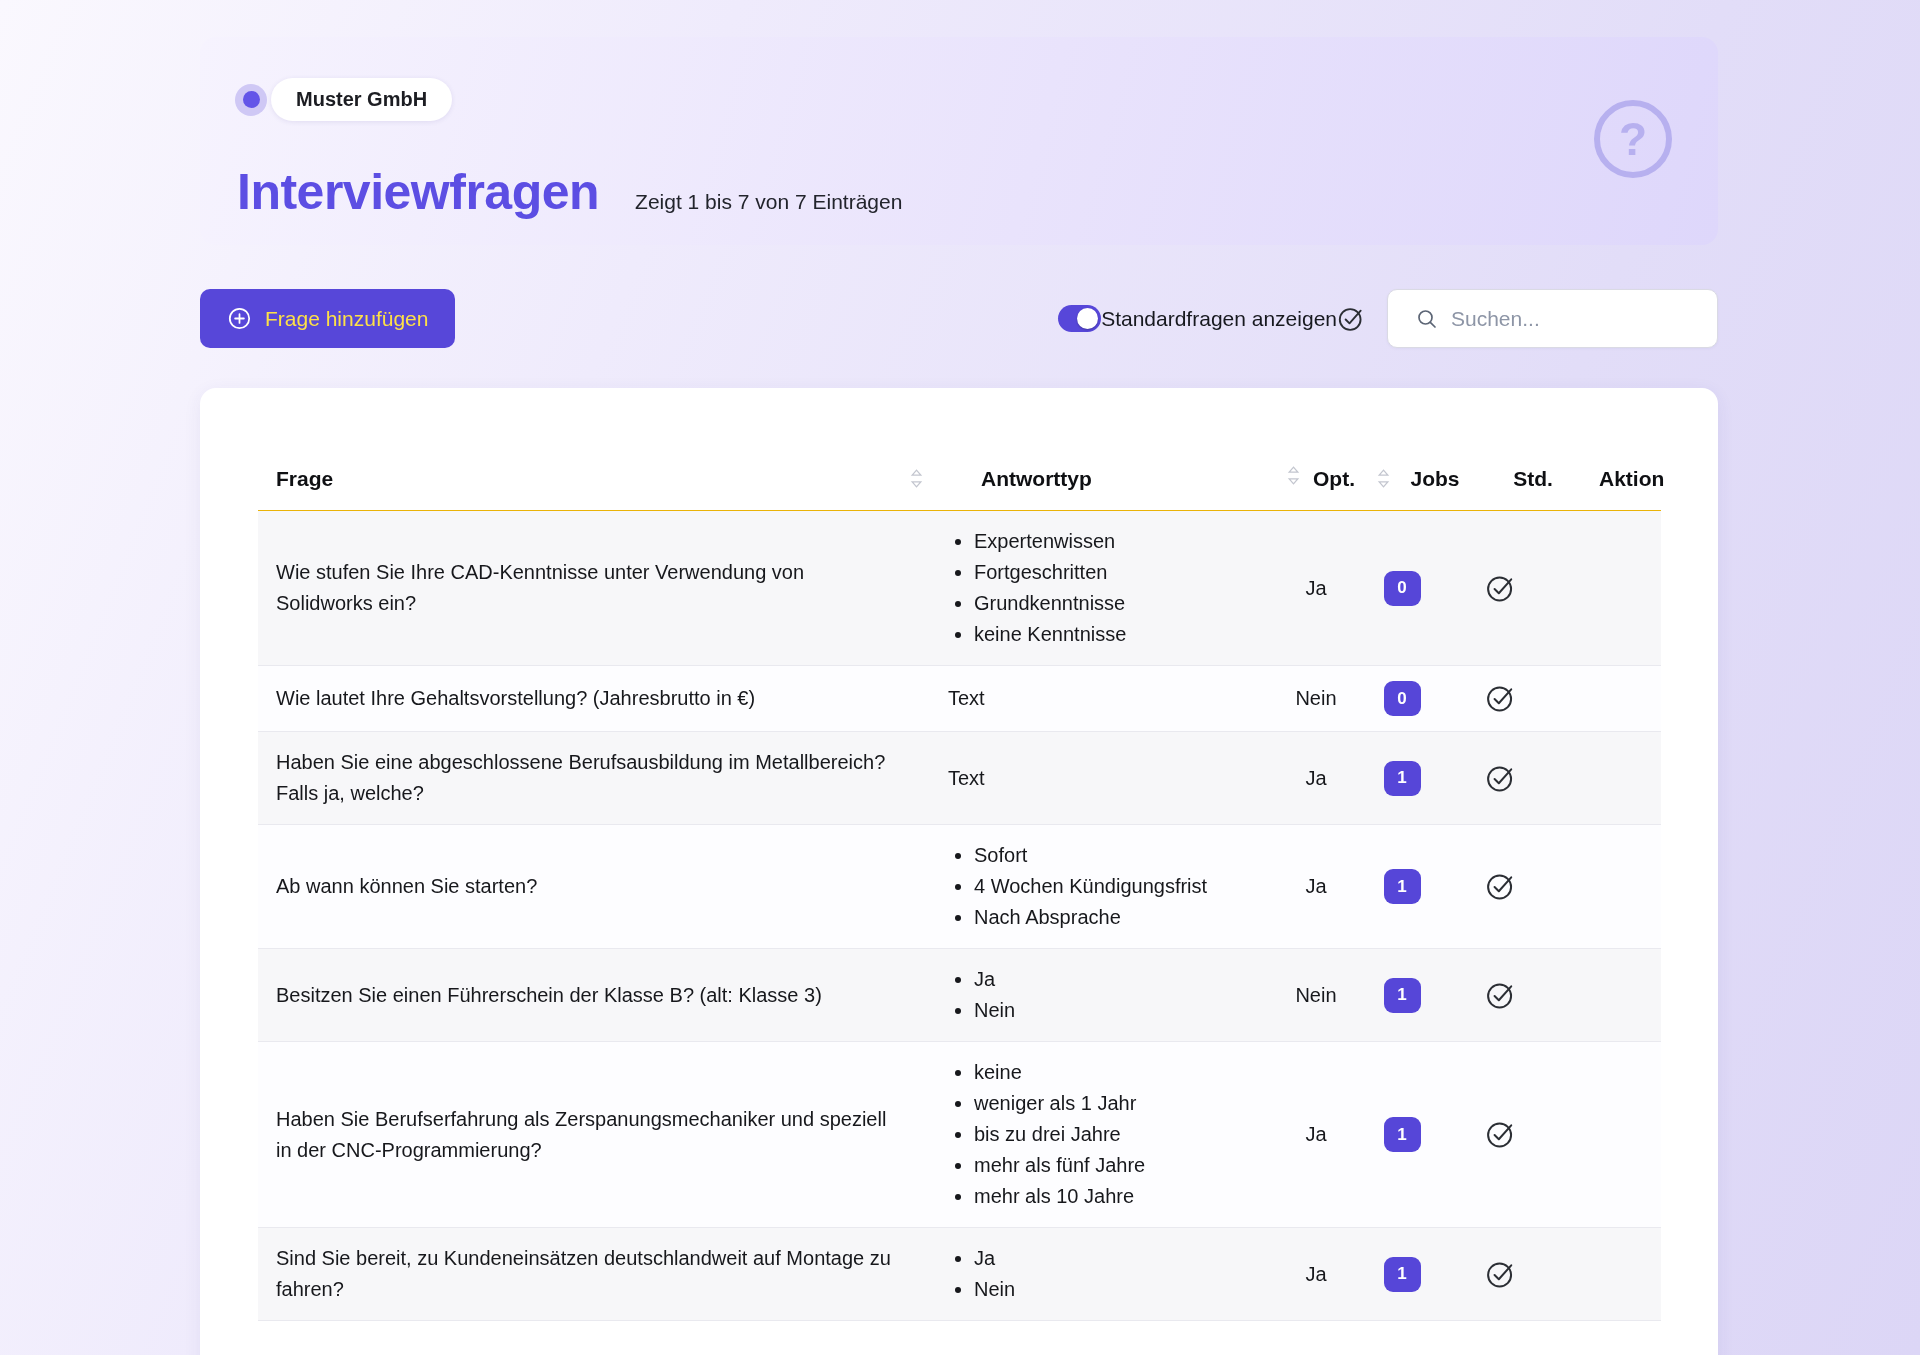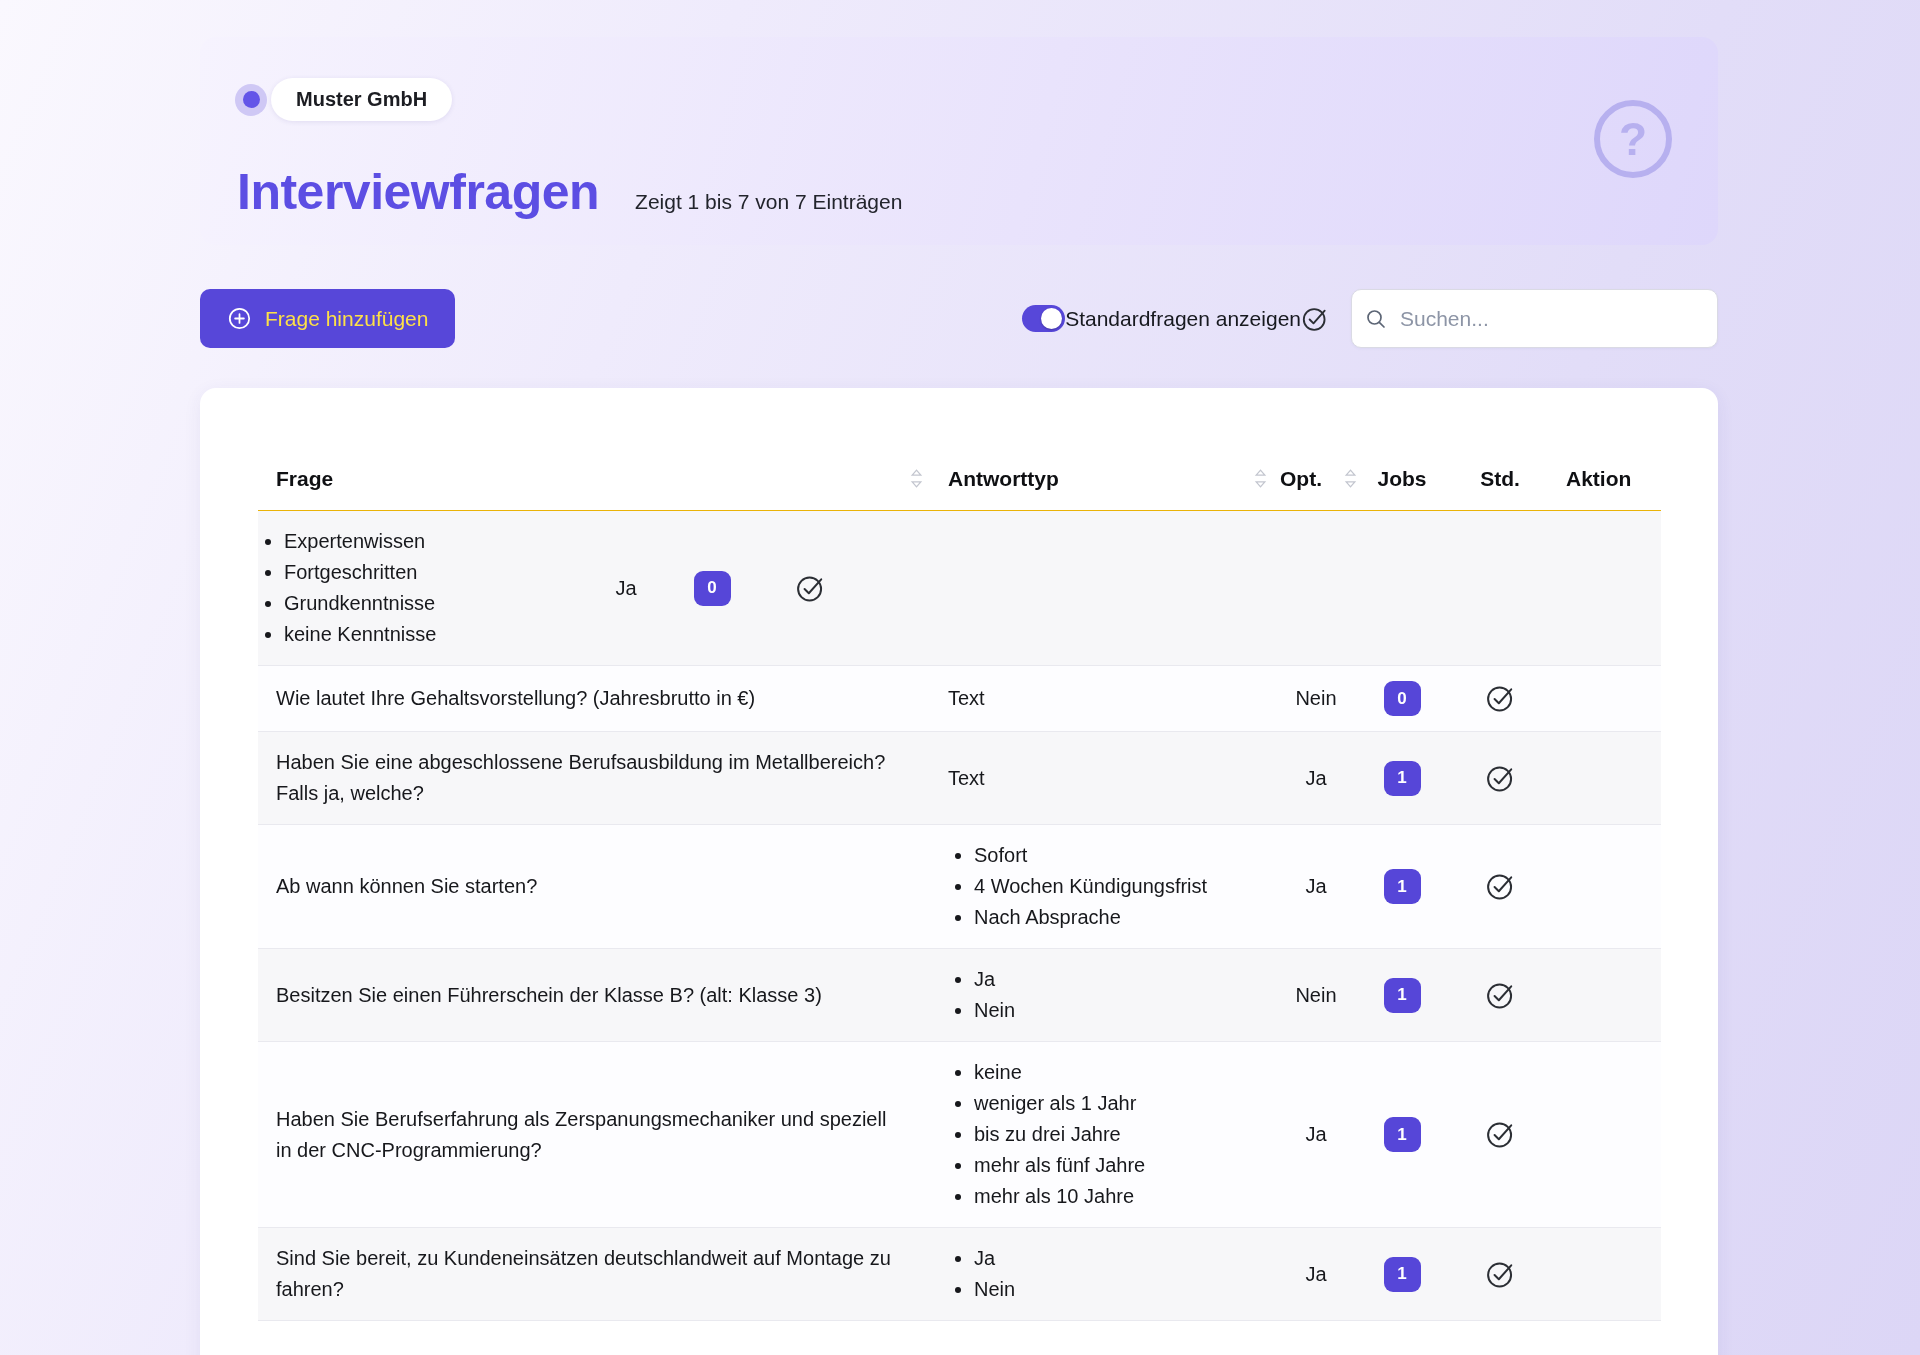--- a/index.html
+++ b/index.html
@@ -90,26 +90,26 @@
     flex: 0 0 auto;
   }
   .toggle .knob {
     position: absolute; top: 3px; right: 3px;
     width: 21px; height: 21px; border-radius: 50%;
     background: #ffffff;
     box-shadow: 0 1px 2px rgba(0,0,0,0.25);
   }
   .toggle-label { font-size: 21px; color: #17191f; }
   .search-box {
-    width: 367px; height: 59px;
+    width: 331px; height: 59px;
     background: #ffffff;
     border: 1px solid #dadae4;
     border-radius: 10px;
     display: flex; align-items: center;
-    padding: 0 12px; gap: 12px;
+    padding: 0 27px; gap: 12px;
     box-shadow: 0 1px 3px rgba(60,50,140,0.05);
   }
   .search-box input {
     flex: 1; border: none; outline: none;
     font-family: "Liberation Sans", sans-serif;
     font-size: 21px; color: #2a2d35;
     background: transparent;
   }
   .search-box input::placeholder { color: #8d95a6; }
 
@@ -139,21 +139,21 @@
   .trow:nth-child(even) { background: #fdfdff; }
 
   .c-frage  { flex: 0 0 690px; padding-left: 18px; padding-right: 42px; line-height: 31px; }
   .c-antwort{ flex: 0 0 332px; padding-right: 10px; line-height: 31px; }
   .c-opt    { flex: 0 0 72px;  display: flex; justify-content: center; }
   .c-jobs   { flex: 0 0 100px; display: flex; justify-content: center; }
   .c-std    { flex: 0 0 96px;  display: flex; justify-content: center; }
   .c-aktion { flex: 1; padding-left: 18px; }
 
   .h-frage  { display: flex; justify-content: space-between; align-items: center; padding-right: 24px; }
-  .h-antwort{ display: flex; justify-content: space-between; align-items: center; padding-right: 12px; }
+  .h-antwort{ display: flex; justify-content: space-between; padding-right: 12px; margin-left: 33px; }
   .h-opt    { display: flex; justify-content: space-between; align-items: center; }
   .h-opt .sort-icon { margin-right: -6px; }
 
   .c-antwort ul { margin: 0; padding-left: 26px; }
   .c-antwort li { line-height: 31px; }
 
   .badge {
     min-width: 37px; height: 35px;
     background: #5646d8;
     border-radius: 9px;
@@ -255,20 +255,23 @@
     <div class="c-std">
       <span>Std.</span>
     </div>
     <div class="c-aktion">
       <span>Aktion</span>
     </div>
   </div>
 
   <div>
       <div class="trow">
+    <div class="cell c-frage">
+      <span>Wie stufen Sie Ihre CAD-Kenntnisse unter Verwendung von Solidworks ein?</span>
+    </div>
     <div class="cell c-antwort">
           <ul>
             <li>Expertenwissen</li>
             <li>Fortgeschritten</li>
             <li>Grundkenntnisse</li>
             <li>keine Kenntnisse</li>
           </ul>
         </div>
     <div class="cell c-opt">
       <span>Ja</span>

